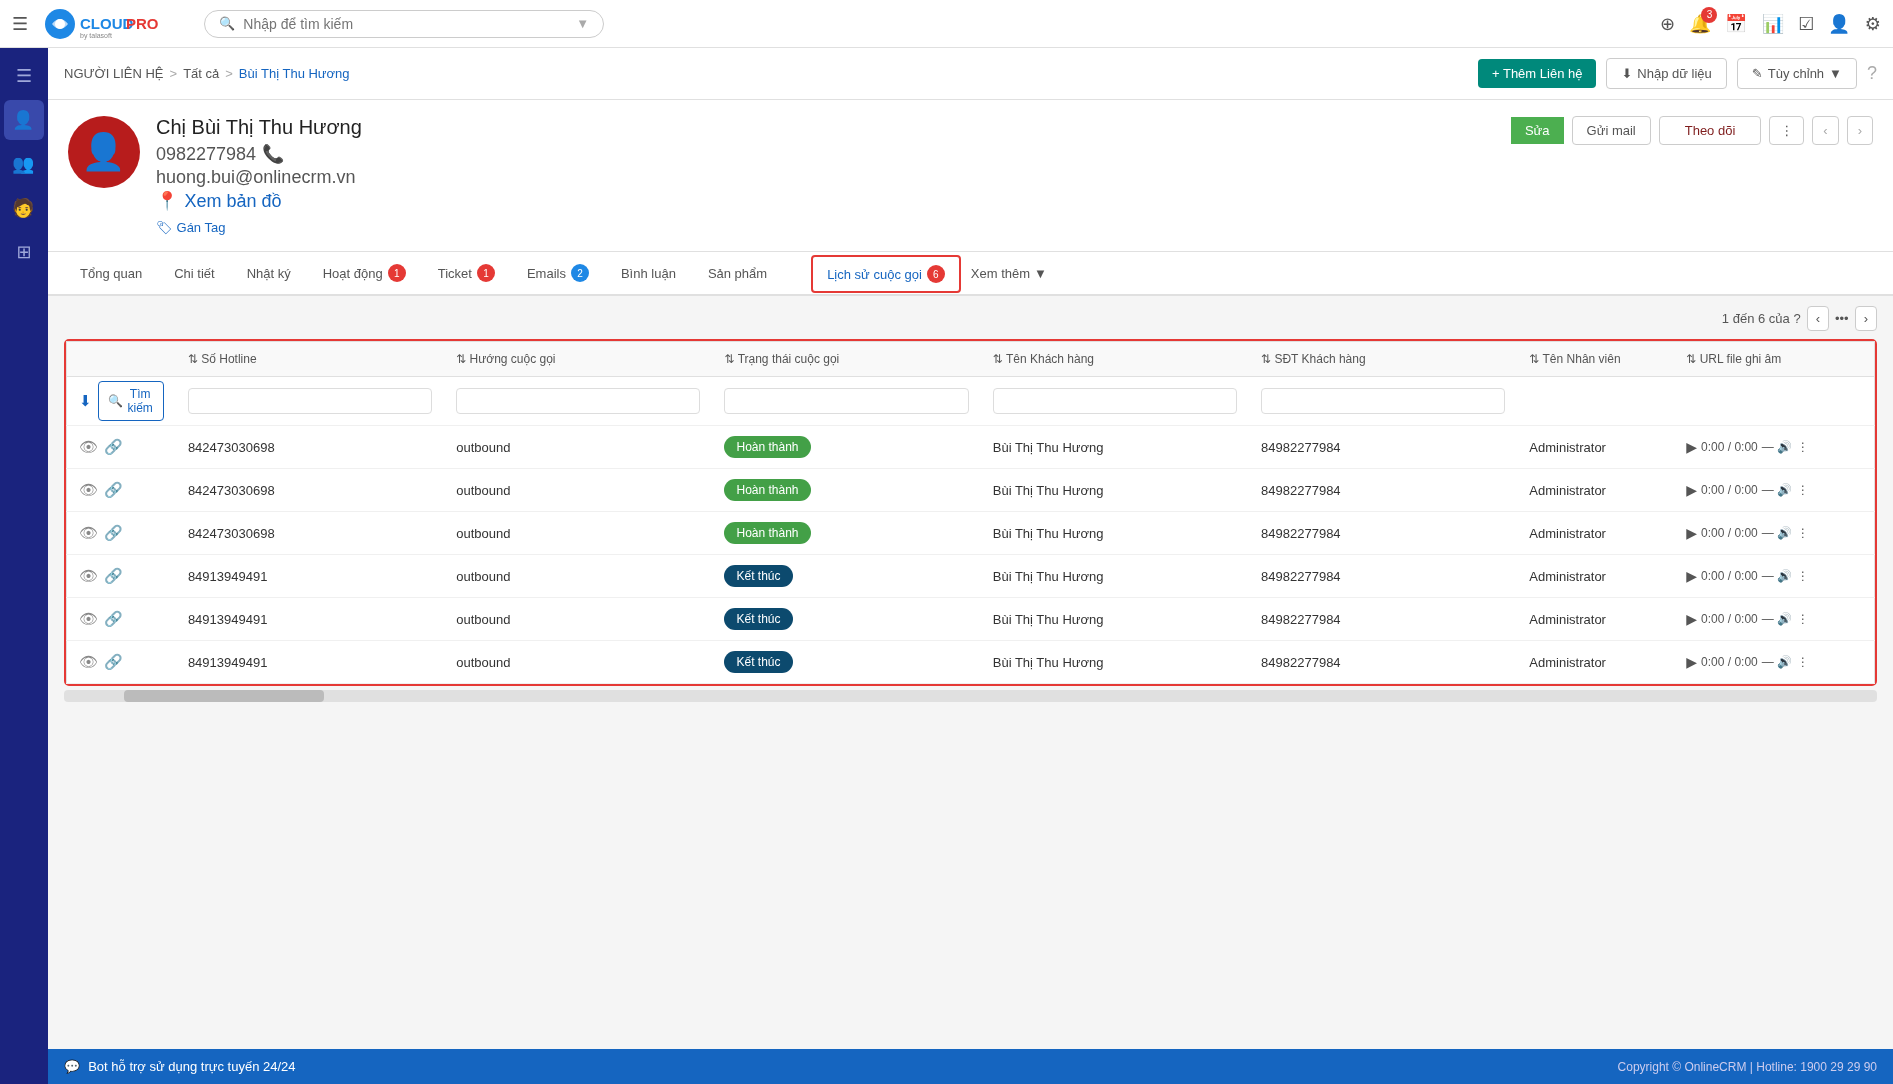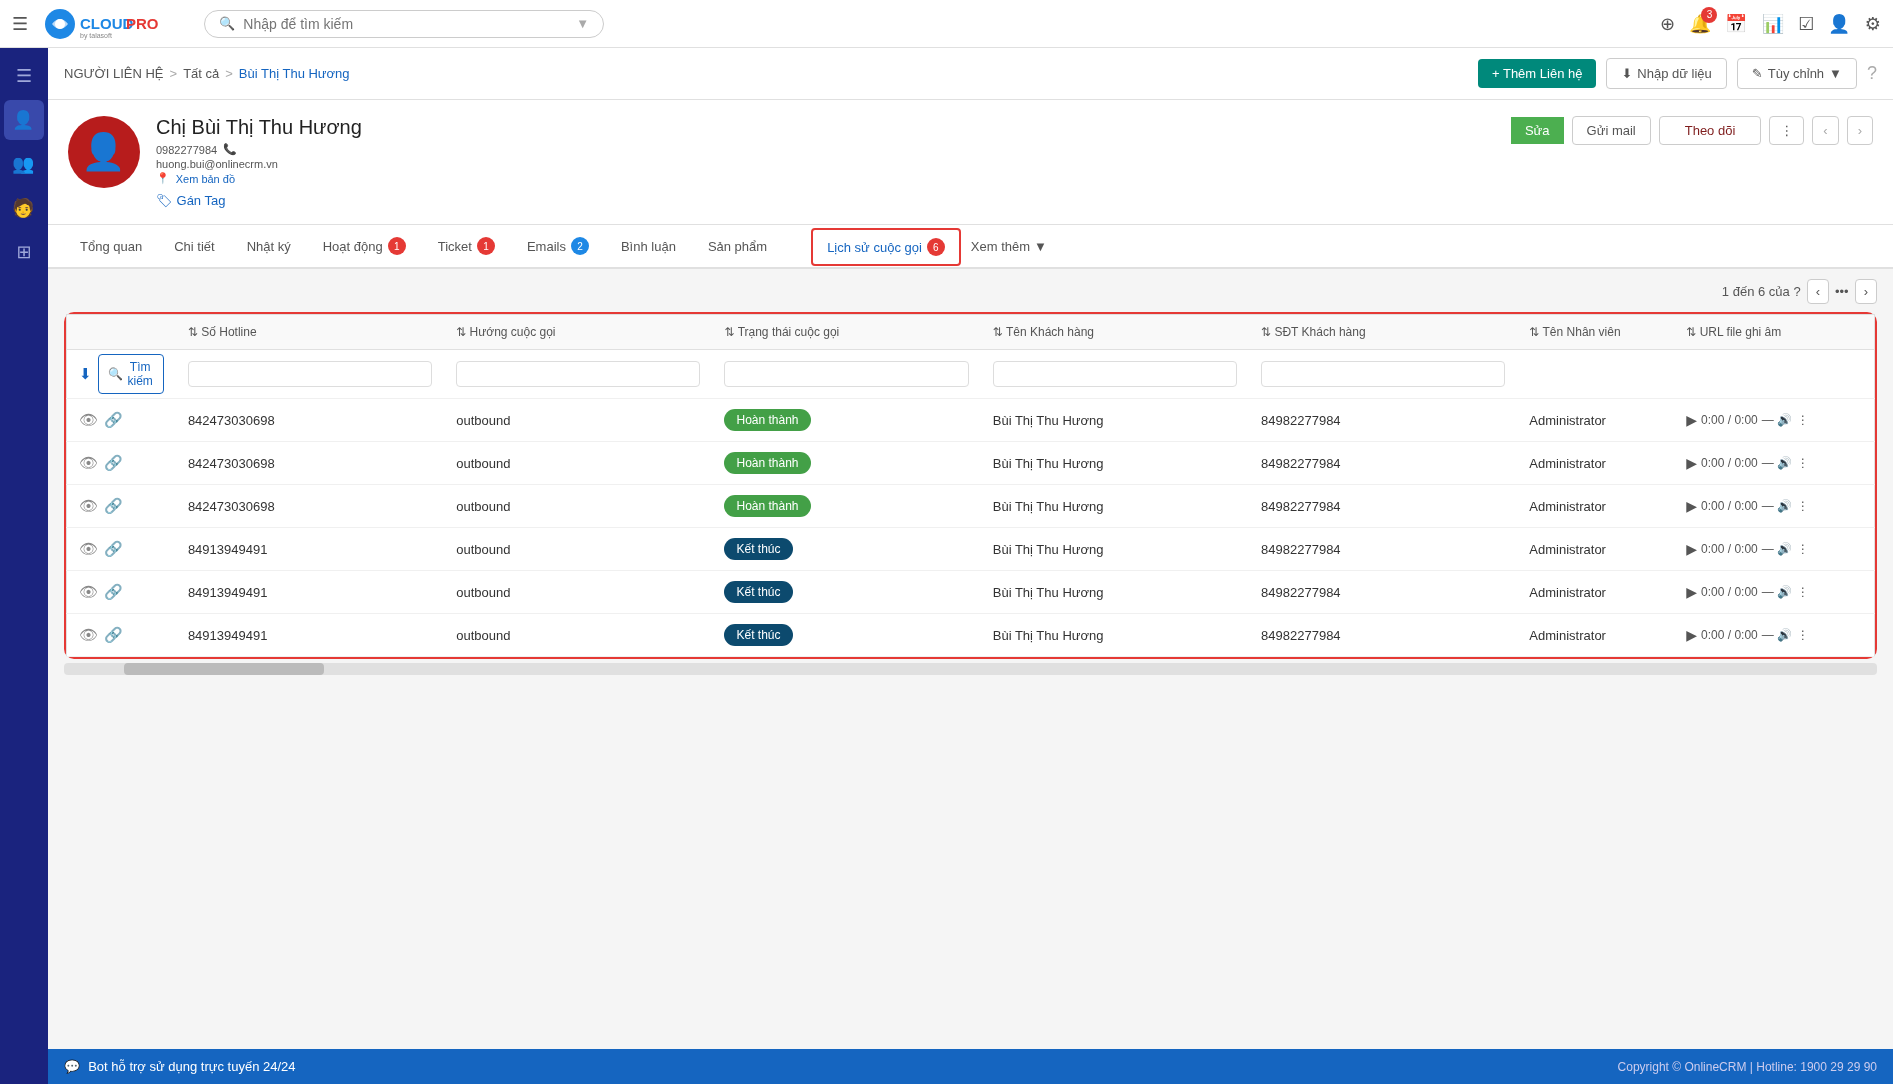--- a/index.html
+++ b/index.html
@@ -70,21 +70,21 @@
       background: #fff; padding: 16px 20px; border-bottom: 1px solid #e0e0e0;
       display: flex; align-items: flex-start; gap: 16px;
     }
     .avatar {
       width: 72px; height: 72px; border-radius: 50%; background: #b71c1c;
       display: flex; align-items: center; justify-content: center; flex-shrink: 0;
     }
     .avatar-icon { font-size: 36px; color: #fff; }
     .contact-info { flex: 1; }
     .contact-name { font-size: 20px; font-weight: 400; color: #222; margin-bottom: 4px; }
-    .contact-detail { display: flex; align-items: center; gap: 6px; color: #555; margin-bottom: 2px; font-size: 11px; }
+    .contact-detail { display: flex; align-items: center; gap: 6px; color: #555; margin-bottom: 2px; font-size: 18px; }
     .contact-detail a { color: #1565c0; text-decoration: none; }
     .contact-actions { display: flex; align-items: center; gap: 8px; margin-left: auto; }
     .btn-edit { background: #4caf50; color: #fff; border: none; border-radius: 0; padding: 6px 14px; font-size: 13px; cursor: pointer; }
     .btn-mail { background: #fff; color: #555; border: 1px solid #ccc; border-radius: 4px; padding: 6px 14px; font-size: 13px; cursor: pointer; }
     .btn-theo-doi { background: #fff; color: #7f1d1d; border: 1px solid #ccc; border-radius: 4px; padding: 6px 25px; font-size: 13px; cursor: pointer; }
     .btn-more { background: #fff; color: #555; border: 1px solid #ccc; border-radius: 4px; padding: 6px 10px; font-size: 13px; cursor: pointer; }
     .btn-nav { background: #fff; color: #aaa; border: 1px solid #ccc; border-radius: 4px; padding: 6px 10px; font-size: 13px; cursor: pointer; }
     .tag-section { margin-top: 8px; }
     .tag-btn { color: #1565c0; background: none; border: none; cursor: pointer; font-size: 13px; display: flex; align-items: center; gap: 4px; }
 
@@ -137,21 +137,21 @@
     .audio-controls { display: flex; align-items: center; gap: 4px; font-size: 12px; color: #555; }
     .play-btn { color: #555; font-size: 14px; cursor: pointer; }
 
     .search-btn {
       background: #fff; border: 1px solid #1565c0; color: #1565c0;
       border-radius: 4px; padding: 5px 10px; cursor: pointer; font-size: 12px;
       display: flex; align-items: center; gap: 4px;
     }
     .filter-icon { color: #1565c0; font-size: 15px; cursor: pointer; }
 
-    .table-wrapper { border: 2px solid #e53935; border-radius: 10px; }
+    .table-wrapper { border: 2px solid #e53935; border-radius: 5px; }
 
     
     .bottom-bar {
       background: #1565c0; color: #fff; padding: 10px 16px;
       display: flex; align-items: center; justify-content: space-between; font-size: 13px;
     }
     .bottom-bar-left { display: flex; align-items: center; gap: 8px; }
     .bottom-bar-right { font-size: 12px; color: #cce; }
 
     

